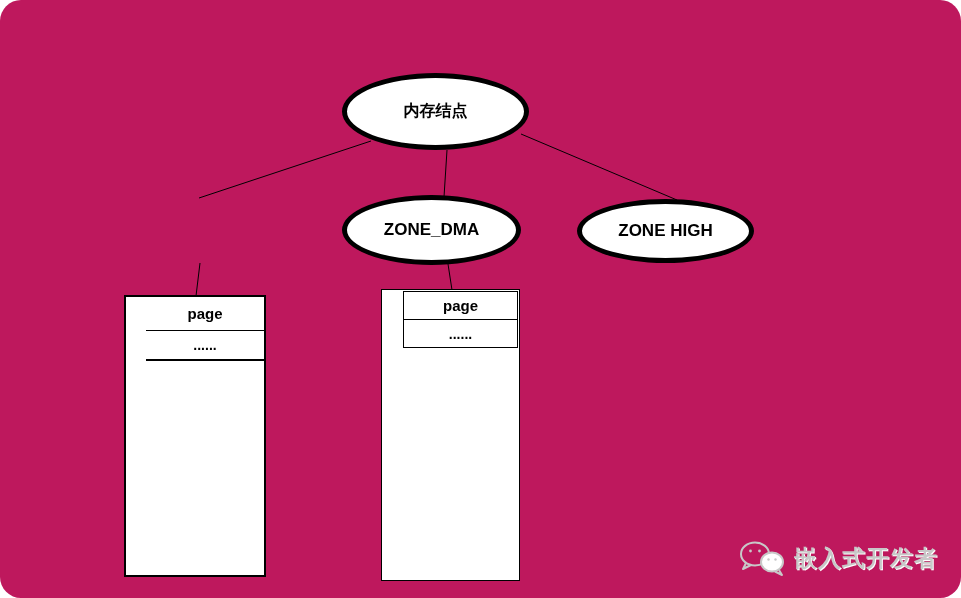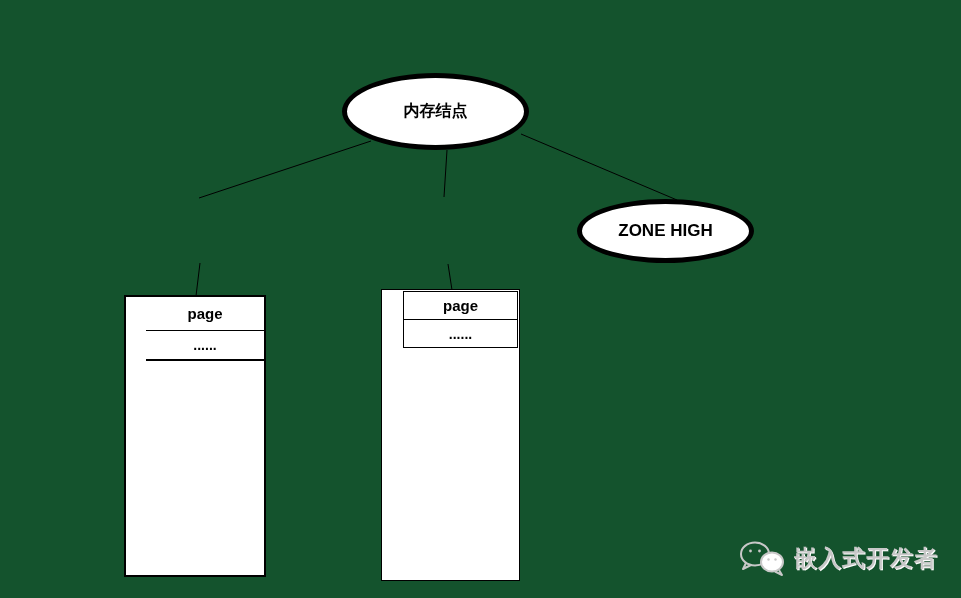--- a/index.html
+++ b/index.html
@@ -1,17 +1,17 @@
 <!DOCTYPE html>
 <html><head>
 <meta charset="utf-8">
 <style>
   html,body{margin:0;padding:0;background:#ffffff;}
   body{font-family:"Liberation Sans","DejaVu Sans",sans-serif;}
-  .stage{position:relative;width:961px;height:598px;background:#14532d;overflow:hidden;}
+  .stage{position:relative;width:961px;height:598px;background:#be185d;overflow:hidden;border-radius:21px;}
   .edges{position:absolute;left:0;top:0;width:961px;height:598px;}
   .ellipse{
     position:absolute;
     border:5px solid #000;
     border-radius:50%;
     background:#fff;
     display:flex;align-items:center;justify-content:center;
     box-sizing:border-box;
     font-weight:bold;color:#000;
   }
@@ -61,20 +61,23 @@
     <line x1="447" y1="150" x2="444" y2="197" stroke="#000" stroke-width="1"></line>
     <line x1="521" y1="134" x2="677" y2="200" stroke="#000" stroke-width="1"></line>
     <line x1="200" y1="263" x2="196" y2="296" stroke="#000" stroke-width="1"></line>
     <line x1="448" y1="264" x2="452" y2="290" stroke="#000" stroke-width="1"></line>
   </svg>
 
   <div class="ellipse node-root">
     <span>内存结点</span>
   </div>
 
+  <div class="ellipse node-dma">
+    <span>ZONE_DMA</span>
+  </div>
   <div class="ellipse node-high">
     <span>ZONE HIGH</span>
   </div>
 
   <div class="ptable ptable-left">
     <div class="hdr">page</div>
     <div class="dots">......</div>
     <div></div>
   </div>
 

